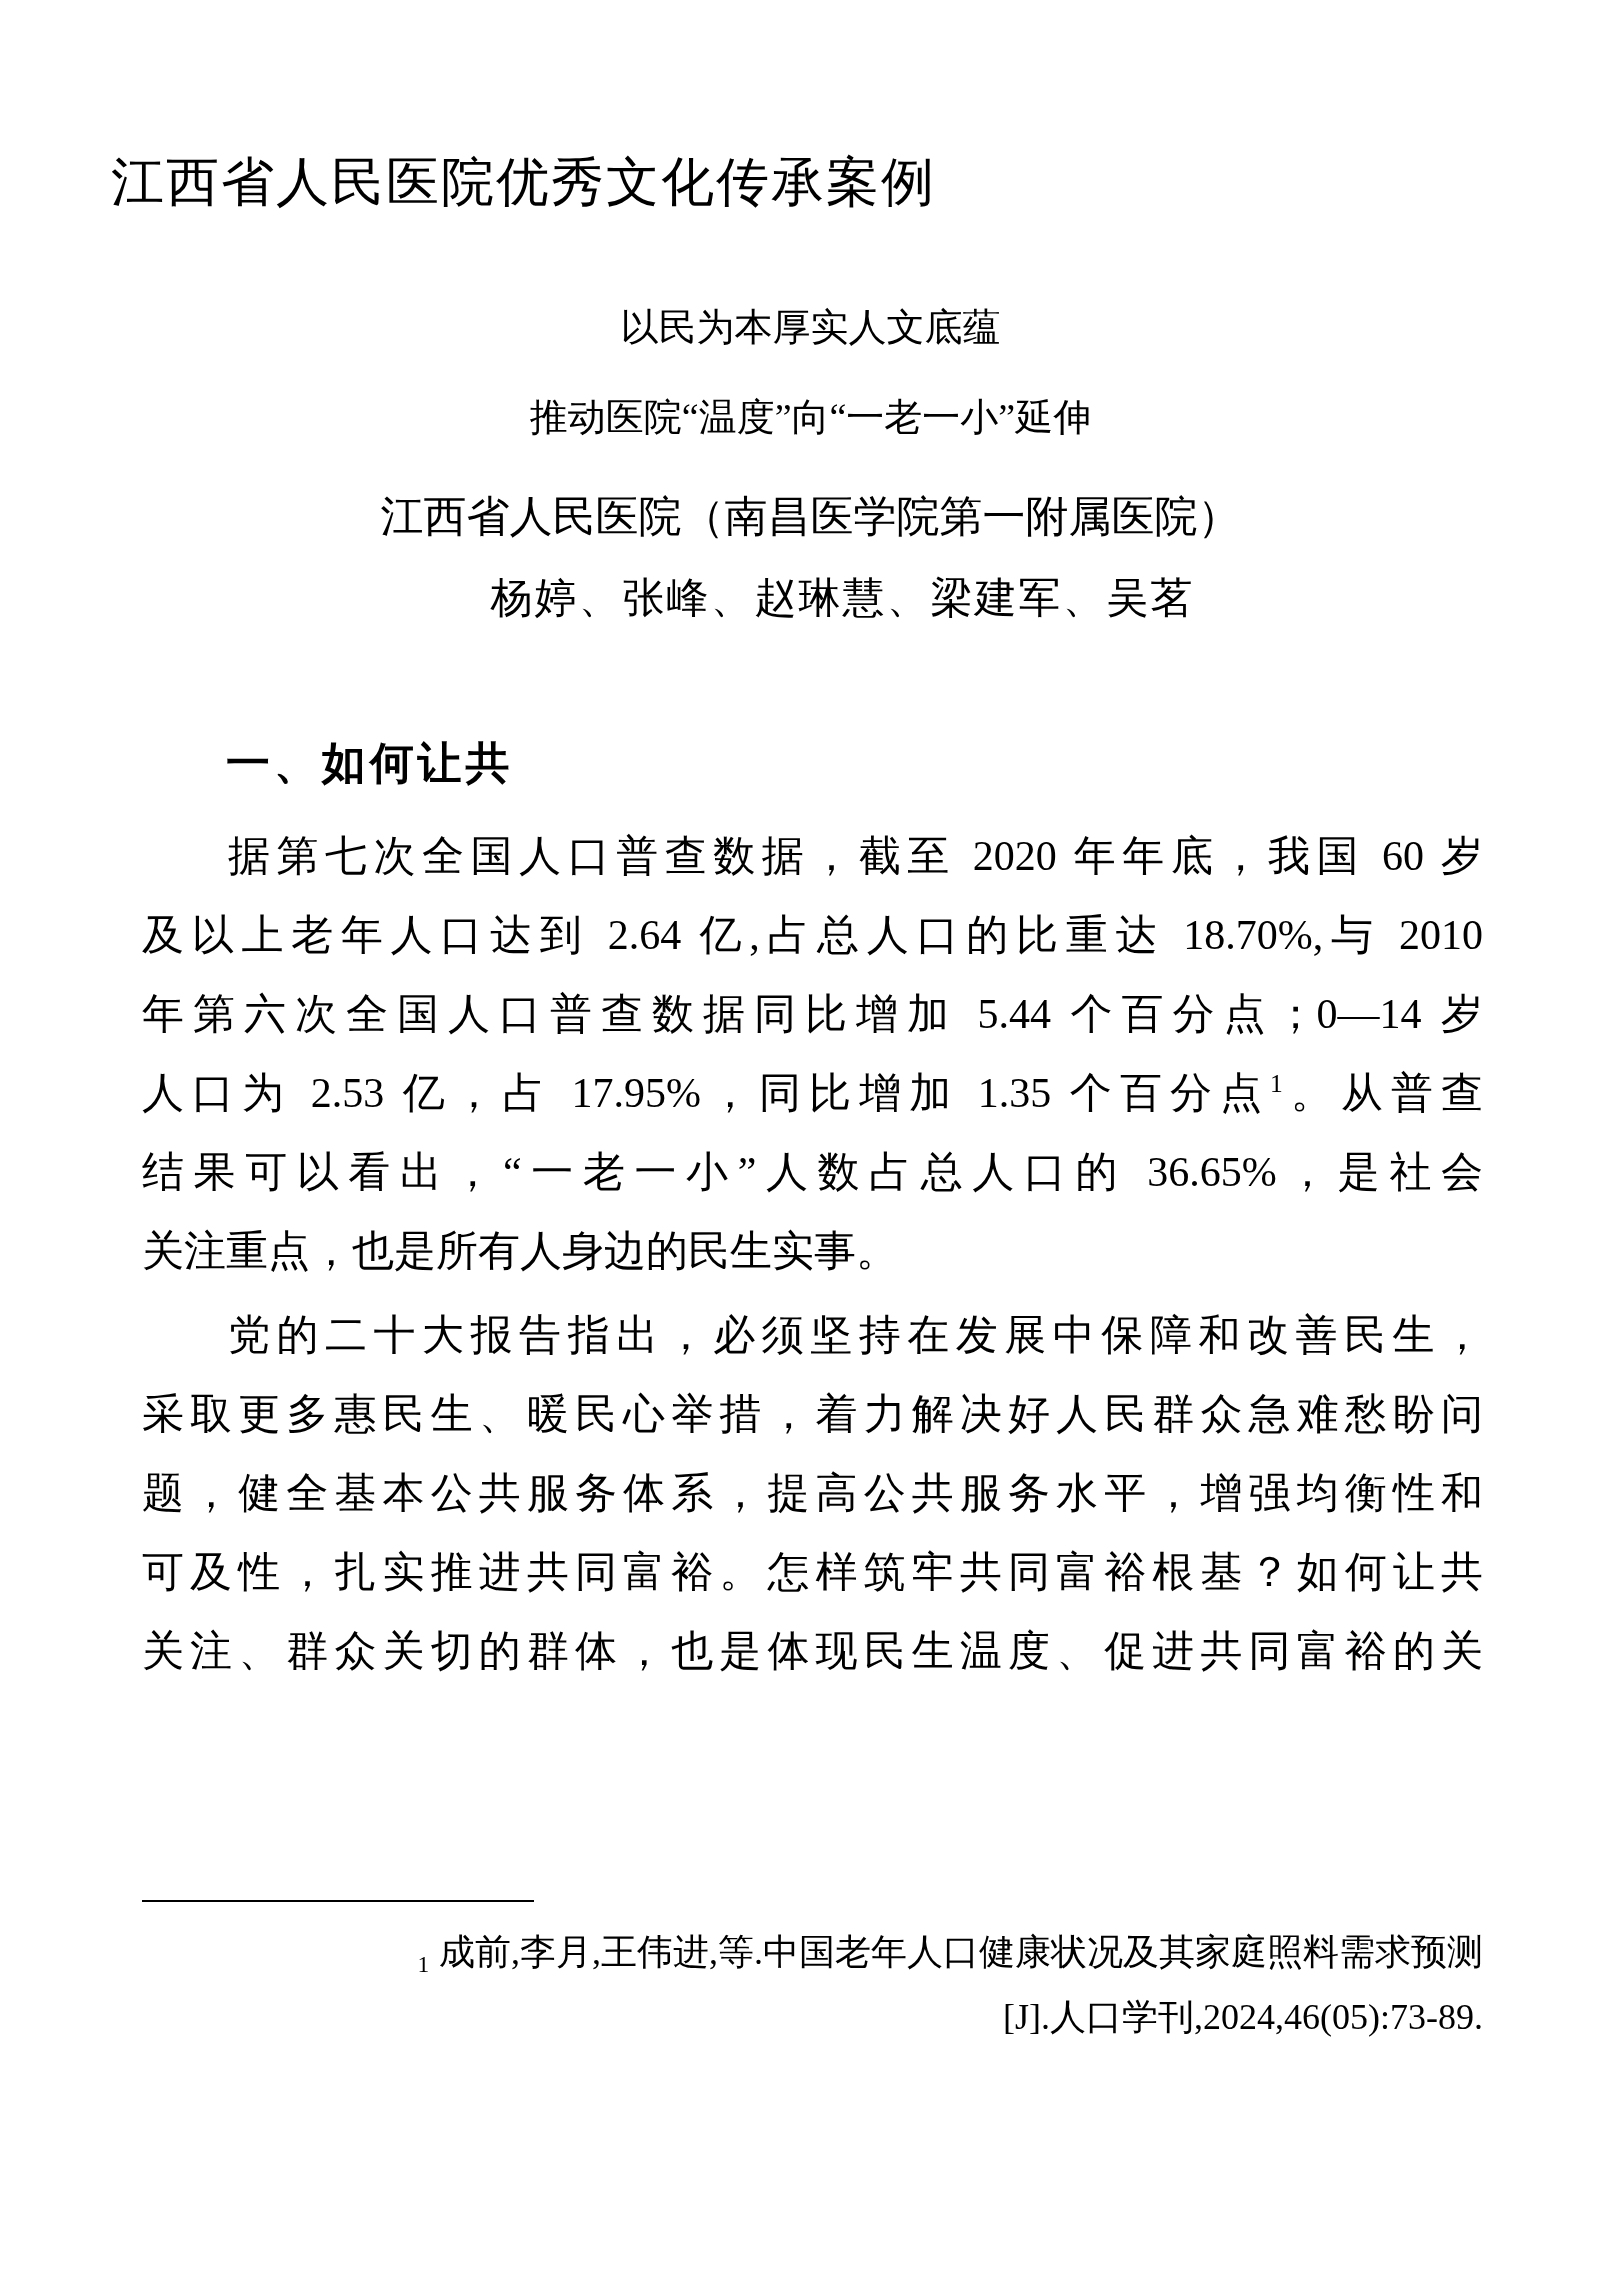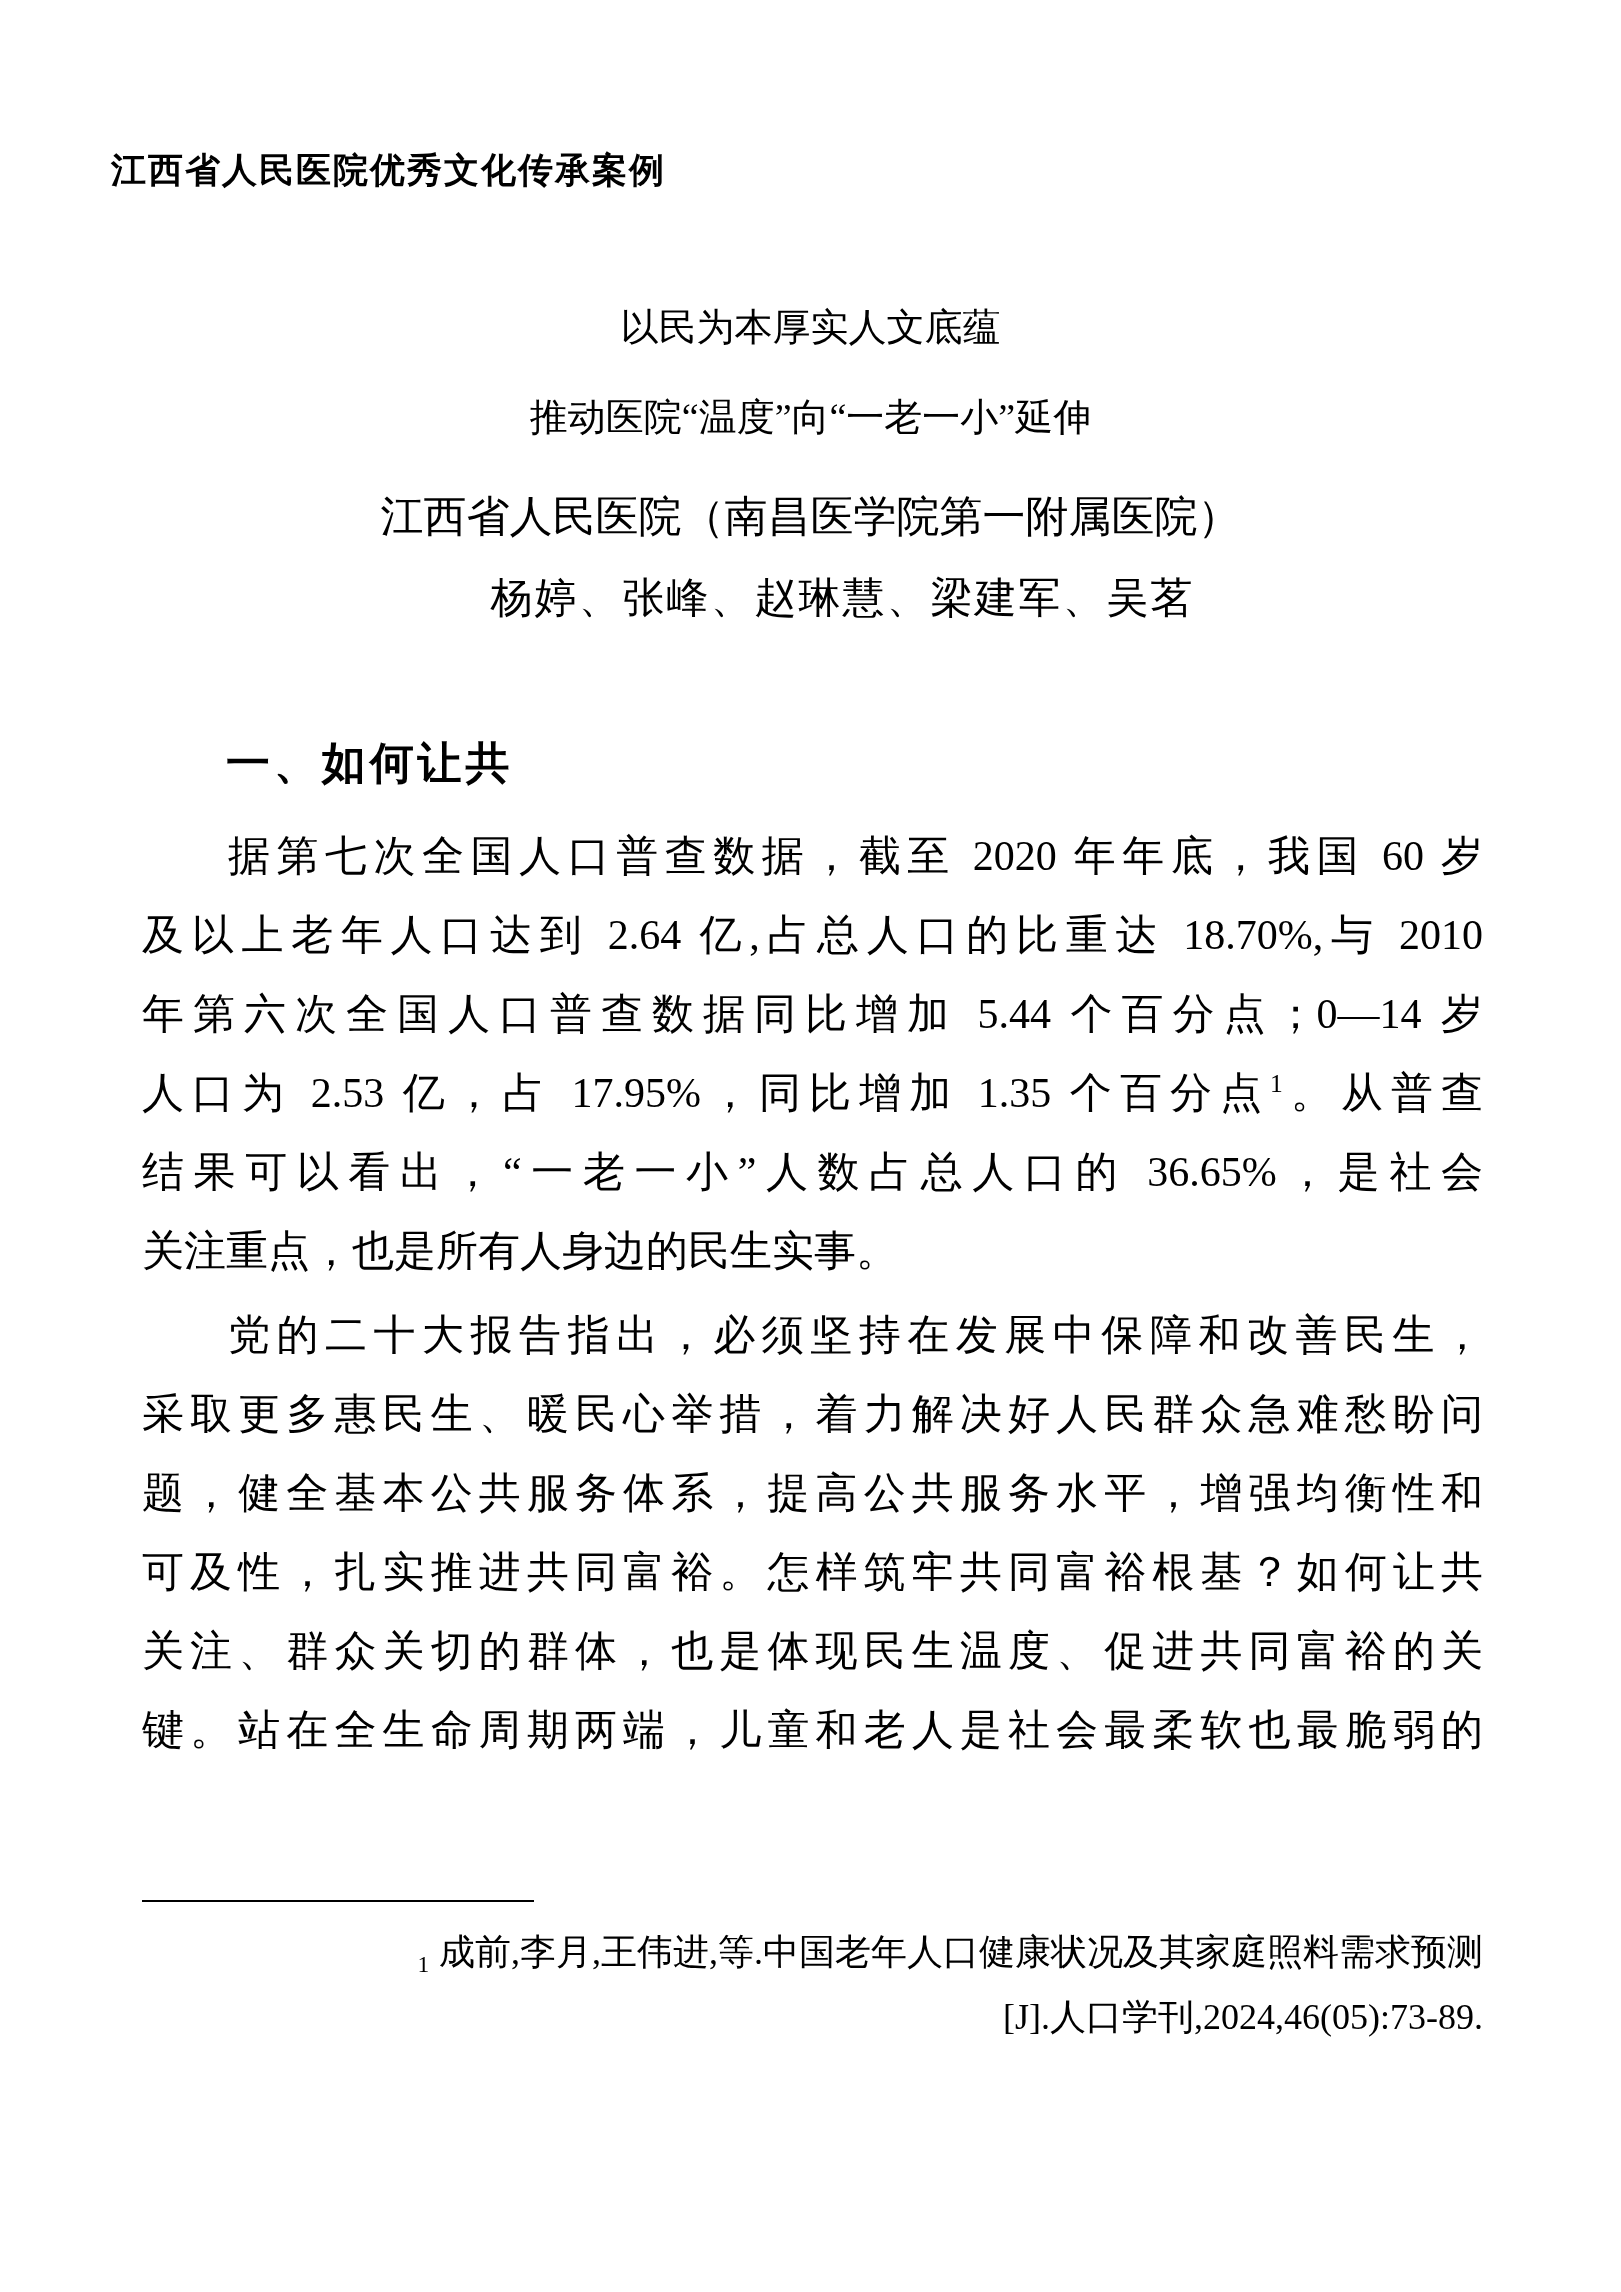--- a/index.html
+++ b/index.html
@@ -15,24 +15,23 @@
     color: #000000;
     font-family: "Liberation Serif", "DejaVu Serif", serif;
     overflow: hidden;
   }
 
   
   .doc-header {
     position: absolute;
     left: 111px;
     top: 147px;
-    font-size: 35px;
+    font-size: 53px;
     letter-spacing: 2px;
     white-space: nowrap;
-    font-weight: bold;
   }
 
   
   .title-block {
     position: absolute;
     top: 282px;
     left: 0;
     width: 100%;
     text-align: center;
     font-weight: normal;
@@ -151,21 +150,20 @@
       <div class="line">结果可以看出，“一老一小”人数占总人口的 36.65%，是社会</div>
       <div class="line last">关注重点，也是所有人身边的民生实事。</div>
     </div>
 
     <div class="para">
       <div class="line first">党的二十大报告指出，必须坚持在发展中保障和改善民生，</div>
       <div class="line">采取更多惠民生、暖民心举措，着力解决好人民群众急难愁盼问</div>
       <div class="line">题，健全基本公共服务体系，提高公共服务水平，增强均衡性和</div>
       <div class="line">可及性，扎实推进共同富裕。怎样筑牢共同富裕根基？如何让共</div>
       <div class="line">关注、群众关切的群体，也是体现民生温度、促进共同富裕的关</div>
-      <div class="line">键。站在全生命周期两端，儿童和老人是社会最柔软也最脆弱的</div>
     </div>
 
   </div>
 
   <div class="footnote">
     <div class="footnote-rule"></div>
     <div class="fn-line"><sup class="fn-marker">1</sup><span>成前,李月,王伟进,等.中国老年人口健康状况及其家庭照料需求预测</span></div>
     <div class="fn-line">[J].人口学刊,2024,46(05):73-89.</div>
   </div>
 

